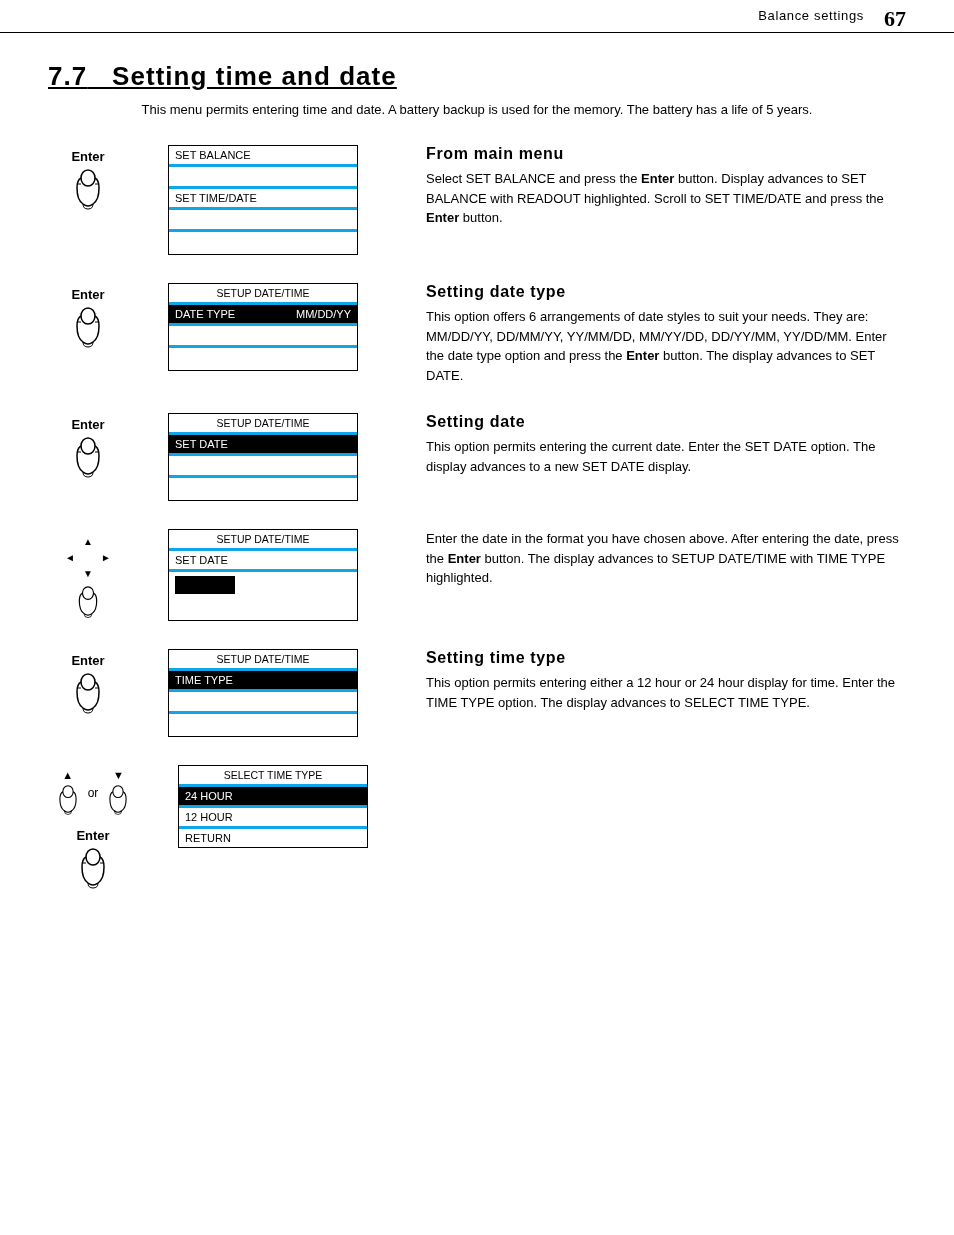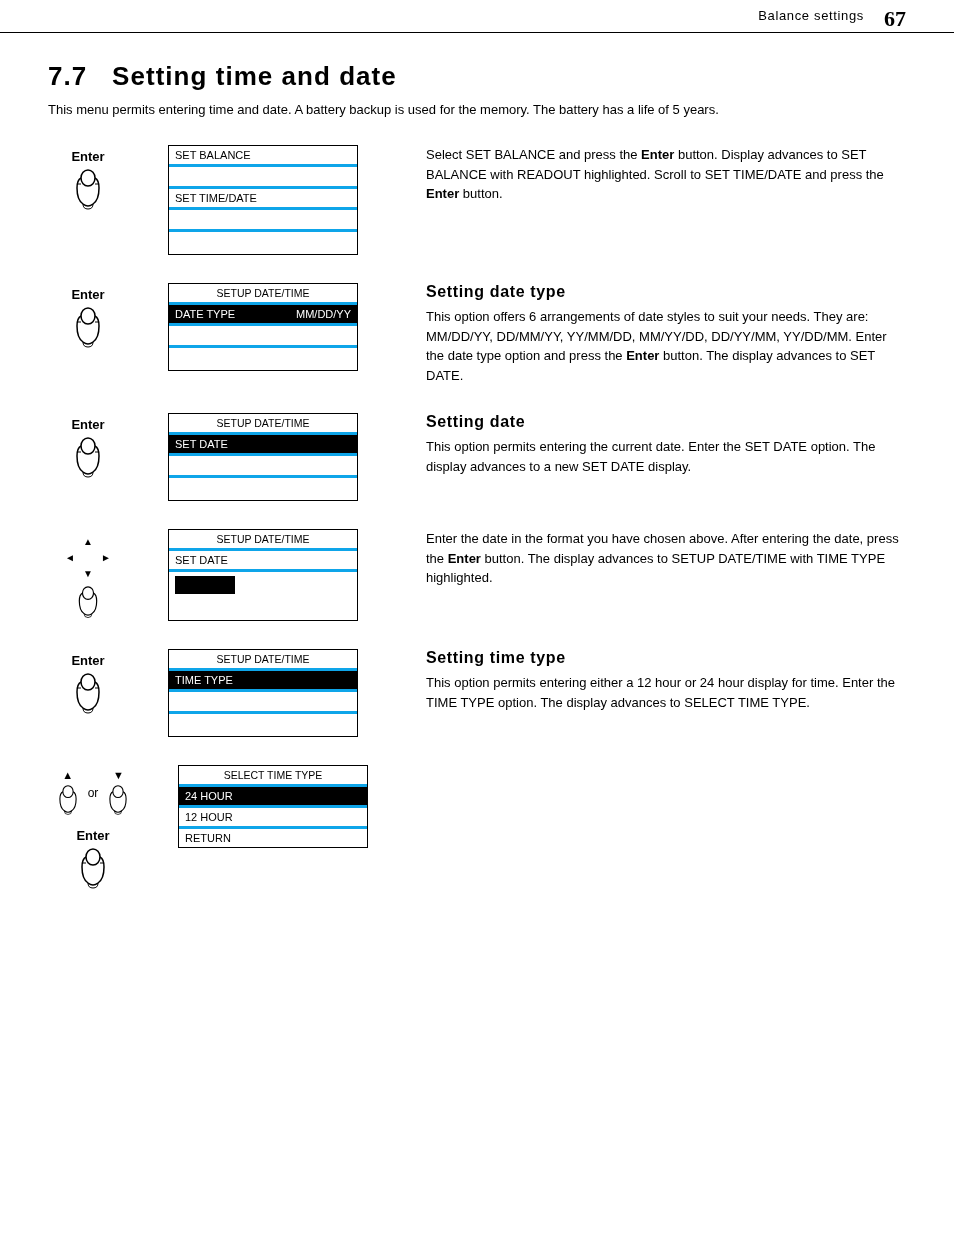--- a/index.html
+++ b/index.html
@@ -32,20 +32,21 @@
       font-family: Liberation Serif, serif;
     }
 
     .content {
       padding: 28px 48px 32px 48px;
     }
 
     .intro-text {
       font-size: 13px;
       margin-bottom: 28px;
+      text-align: center;
     }
 
     
     .instruction-row {
       display: flex;
       align-items: flex-start;
       margin-bottom: 28px;
       gap: 40px;
     }
 
@@ -152,21 +153,21 @@
 <body>
 
 <div class="header">
   <span class="header-title">Balance  settings</span>
   <span class="header-page">67</span>
 </div>
 
 <div class="content">
 
   <div style="margin-bottom:10px;">
-    <span style="font-size:26px;font-weight:bold;letter-spacing:0.04em;">
+    <span style="font-size:26px;font-weight:bold;letter-spacing:0.04em;text-decoration:underline;">
       <span>7.7</span>&nbsp;&nbsp;
       <span>Setting time and date</span>
     </span>
   </div>
   <div class="intro-text">This menu permits entering time and date. A battery backup is used for the memory. The battery has a life of 5 years.</div>
 
   <div class="instruction-row">
     <div class="icon-area">
       <div class="enter-icon">
         <span class="enter-label">Enter</span>
@@ -182,20 +183,21 @@
     <div class="display-area">
       <div class="display-box">
         <div class="display-row">SET BALANCE</div>
         <div class="display-row empty"></div>
         <div class="display-row">SET TIME/DATE</div>
         <div class="display-row empty"></div>
         <div class="display-row empty"></div>
       </div>
     </div>
     <div class="text-area">
+      <div class="sub-title">From  main  menu</div>
       <div class="body-text">
         Select SET BALANCE and press the <b>Enter</b> button. Display advances to SET BALANCE with READOUT highlighted. Scroll to SET TIME/DATE and press the <b>Enter</b> button.
       </div>
     </div>
   </div>
 
   <div class="instruction-row">
     <div class="icon-area">
       <div class="enter-icon">
         <span class="enter-label">Enter</span>

